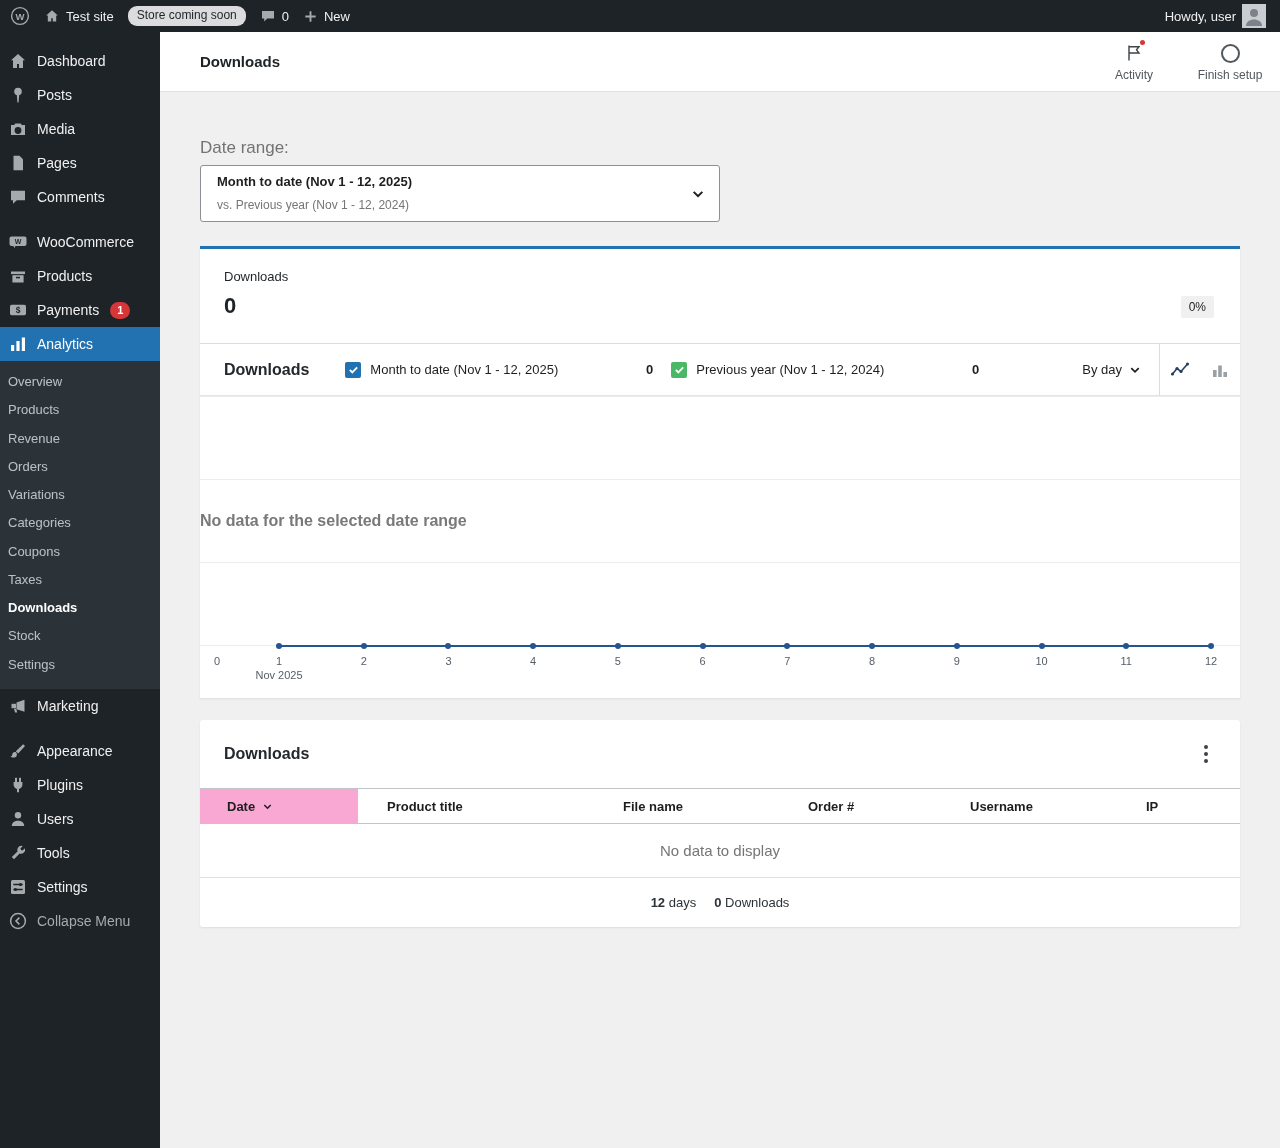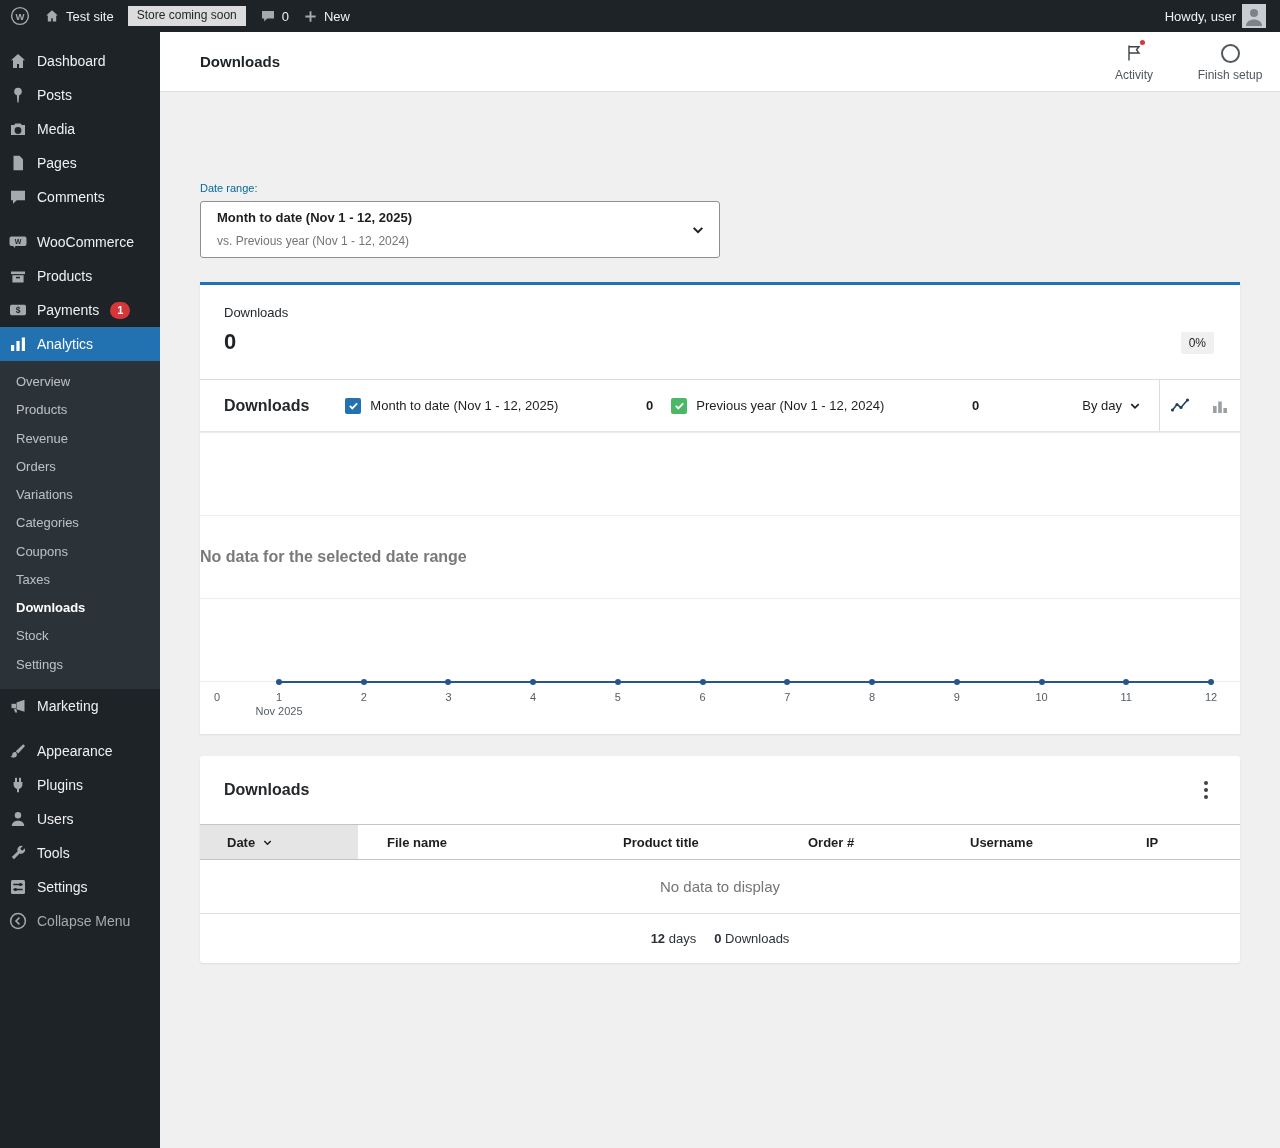--- a/index.html
+++ b/index.html
@@ -18,21 +18,21 @@
   .adminbar {
     position:absolute; top:0; left:0; right:0; height:32px;
     background:#1d2327; display:flex; align-items:center;
     padding:0 14px 0 10px; z-index:30; color:#f0f0f1;
   }
   .ab-left { display:flex; align-items:center; gap:14px; }
   .ab-item { display:flex; align-items:center; gap:6px; height:32px; cursor:pointer; color:#f0f0f1; }
   .ab-icon { color:#a7aaad; display:flex; align-items:center; }
   .coming-soon {
     background:#dcdcde; color:#1d2327; font-size:12px;
-    padding:2px 9px; border-radius:0; line-height:1.3; cursor:pointer;
+    padding:2px 9px; border-radius:9px; line-height:1.3; cursor:pointer;
   }
   .ab-right { margin-left:auto; display:flex; align-items:center; gap:8px; }
   .avatar { width:24px; height:24px; background:#c9cdd1; display:flex; align-items:center; justify-content:center; overflow:hidden; }
 
   
   .sidebar {
     position:absolute; top:32px; left:0; bottom:0; width:160px;
     background:#1d2327; z-index:20; padding-top:12px;
   }
   .menu-item {
@@ -45,39 +45,39 @@
   .menu-item.active::after {
     content:""; position:absolute; right:-8px; top:50%; transform:translateY(-50%);
     border:8px solid transparent; border-left-color:#2271b1;
   }
   .menu-sep { height:11px; }
   .count-badge {
     margin-left:2px; background:#d63638; color:#fff; border-radius:9px;
     font-size:11px; font-weight:700; padding:1px 7px; line-height:15px;
   }
   .submenu { background:#2c3338; padding:7px 0 10px; }
-  .submenu-item { padding:6px 16px; font-size:13px; color:rgba(240,246,252,.72); cursor:pointer; line-height:1.25; }
+  .submenu-item { padding:6px 8px; font-size:13px; color:rgba(240,246,252,.72); cursor:pointer; line-height:1.25; }
   .submenu-item.current { color:#fff; font-weight:700; }
   .menu-item.collapse { color:#a7aaad; }
 
   
   .main { position:absolute; left:160px; top:32px; right:0; bottom:0; background:#f0f0f1; overflow:hidden; }
   .page-header {
     height:60px; background:#fff; border-bottom:1px solid #e0e0e0;
     display:flex; align-items:center; padding:0 14px 0 40px;
   }
   .page-title { font-size:15px; font-weight:600; color:#1d2327; }
   .header-actions { margin-left:auto; display:flex; gap:24px; }
   .h-action { display:flex; flex-direction:column; align-items:center; gap:3px; font-size:12px; color:#50575e; cursor:pointer; min-width:72px; }
   .h-icon { width:24px; height:24px; position:relative; display:flex; align-items:center; justify-content:center; color:#3c434a; }
   .notif-dot { position:absolute; top:-3px; right:-1px; width:9px; height:9px; border-radius:50%; background:#d63638; border:2px solid #fff; }
   .ring { width:19px; height:19px; border:2px solid #50575e; border-radius:50%; }
 
   .content { padding:46px 40px 40px; }
-  .filter-label { font-size:11px; color:#0369a1; margin-bottom:7px;margin-top:44px; }
+  .filter-label { font-size:17px; color:#737373; margin-bottom:7px; }
   .select-lg {
     width:520px; background:#fff; border:1px solid #8c8f94; border-radius:3px;
     padding:8px 44px 9px 16px; position:relative; margin-bottom:11px; cursor:pointer;
   }
   .select-lg.single { padding-top:14px; padding-bottom:14px; }
   .sel-line1 { font-size:13px; font-weight:600; color:#1e1e1e; }
   .sel-line2 { font-size:12px; color:#757575; margin-top:9px; }
   .sel-chev { position:absolute; right:14px; top:50%; transform:translateY(-50%); }
 
   
@@ -116,21 +116,21 @@
   .tc-header { display:flex; align-items:center; justify-content:space-between; height:68px; padding:0 24px; }
   .tc-title { font-size:16px; font-weight:600; color:#23282d; }
   .kebab { display:flex; flex-direction:column; gap:3px; padding:8px; cursor:pointer; }
   .kebab i { width:4px; height:4px; border-radius:50%; background:#3c434a; display:block; }
   .t-head {
     display:grid; grid-template-columns:158px 236px 185px 162px 176px 1fr;
     border-top:1px solid #c3c4c7; border-bottom:1px solid #c3c4c7;
     height:36px; align-items:stretch; font-size:13px; color:#1e1e1e;
   }
   .th { display:flex; align-items:center; padding-left:29px; font-weight:600; }
-  .th-date { background:#e5e5e5; gap:7px; padding-left:27px; cursor:pointer; }
+  .th-date { background:#f9a8d4; gap:7px; padding-left:27px; cursor:pointer; }
   .t-empty { height:54px; display:flex; align-items:center; justify-content:center; font-size:15px; color:#757575; border-bottom:1px solid #e0e0e0; }
   .t-foot { height:49px; display:flex; align-items:center; justify-content:center; gap:18px; font-size:13px; color:#2c3338; }
   .t-foot b { font-weight:700; }
 </style>
 </head>
 <body>
 
 <div class="adminbar">
   <div class="ab-left">
     <span class="ab-item">
@@ -519,22 +519,22 @@
       </div>
       <div class="t-head">
         <div class="th th-date">
           <span>Date</span>
           <span>
             <svg width="11" height="11" viewBox="0 0 12 12">
                 <path d="M2.5 4.4 6 7.9l3.5-3.5" fill="none" stroke="#1e1e1e" stroke-width="1.6"></path>
               </svg>
           </span>
         </div>
+        <div class="th">Product title</div>
         <div class="th">File name</div>
-        <div class="th">Product title</div>
         <div class="th">Order #</div>
         <div class="th">Username</div>
         <div class="th">IP</div>
       </div>
       <div class="t-empty">No data to display</div>
       <div class="t-foot">
         <span><b>12</b> <span>days</span></span>
         <span><b>0</b> <span>Downloads</span></span>
       </div>
     </div>

